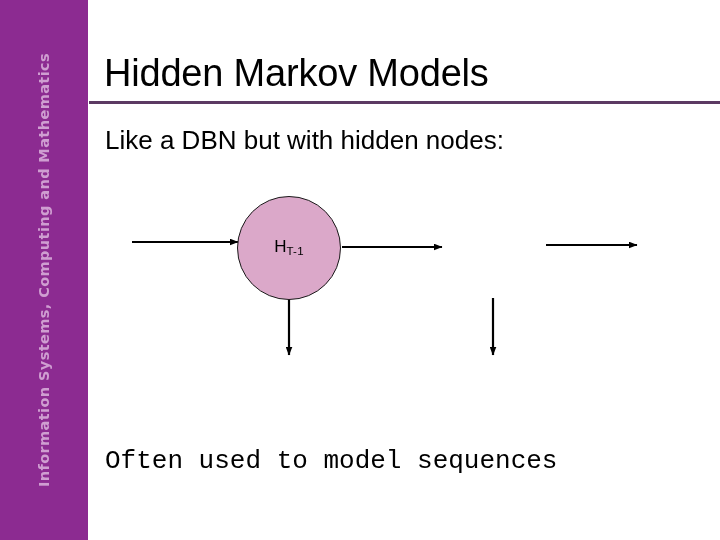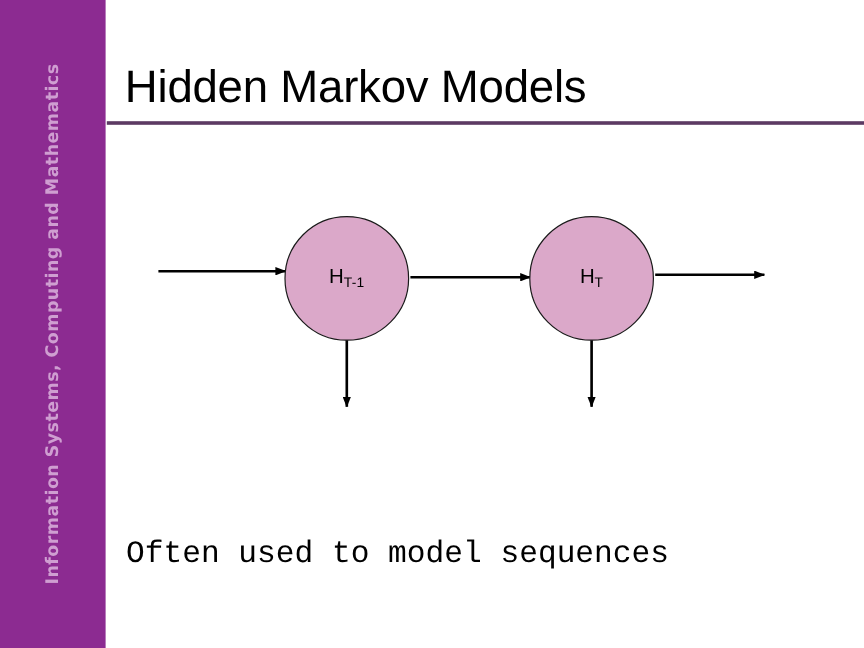--- a/index.html
+++ b/index.html
@@ -70,21 +70,21 @@
     font-size: 26px;
     white-space: nowrap;
   }
   #subtitle { left: 105px; top: 125px; }
   #footline { left: 105px; top: 446px; font-family: Liberation Mono, monospace; }
 
   
   #diagram {
     position: absolute;
     left: 0;
-    top: 0;
+    top: 16px;
     width: 720px;
     height: 464px;
   }
   .node {
     position: absolute;
     width: 104px;
     height: 104px;
     border-radius: 50%;
     background: #dba8c9;
     border: 1.3px solid #1a1a1a;
@@ -123,20 +123,21 @@
 
 <div id="slide">
 
   <div id="sidebar">
     <div id="sidebar-label">Information Systems, Computing and Mathematics</div>
   </div>
 
   <div id="title">Hidden Markov Models</div>
   <div id="title-rule"></div>
 
+  <div id="subtitle" class="body-line">Like a DBN but with hidden nodes:</div>
 
   <div id="diagram">
 
     <svg id="edges" viewBox="0 0 720 540" xmlns="http://www.w3.org/2000/svg">
       <defs>
         <marker id="arrowhead" markerWidth="9" markerHeight="7" refX="8.5" refY="3.5" orient="auto" markerUnits="userSpaceOnUse">
           <polygon points="0 0, 9 3.5, 0 7" fill="#000000"></polygon>
         </marker>
       </defs>
 
@@ -148,23 +149,20 @@
 
       <line x1="289" y1="282" x2="289" y2="339" stroke="#000000" stroke-width="2.2" marker-end="url(#arrowhead)"></line>
 
       <line x1="493" y1="282" x2="493" y2="339" stroke="#000000" stroke-width="2.2" marker-end="url(#arrowhead)"></line>
     </svg>
 
     <div class="node" id="node-h-prev">
       <span class="node-label"><span>H</span><span class="sub">T-1</span></span>
     </div>
 
-    <div class="node" id="node-h-cur">
-      <span class="node-label"><span>H</span><span class="sub">T</span></span>
-    </div>
 
 
 
   </div>
 
   <div id="footline" class="body-line">Often used to model sequences</div>
 
 </div>
 
 </body></html>

